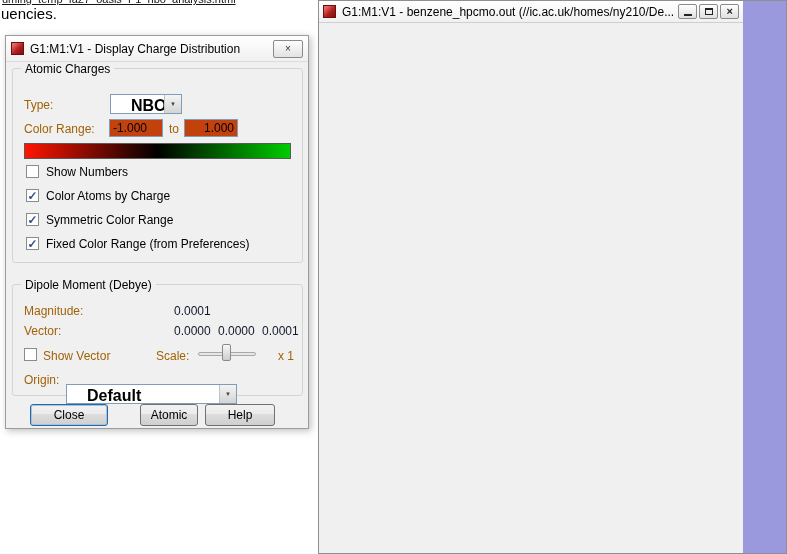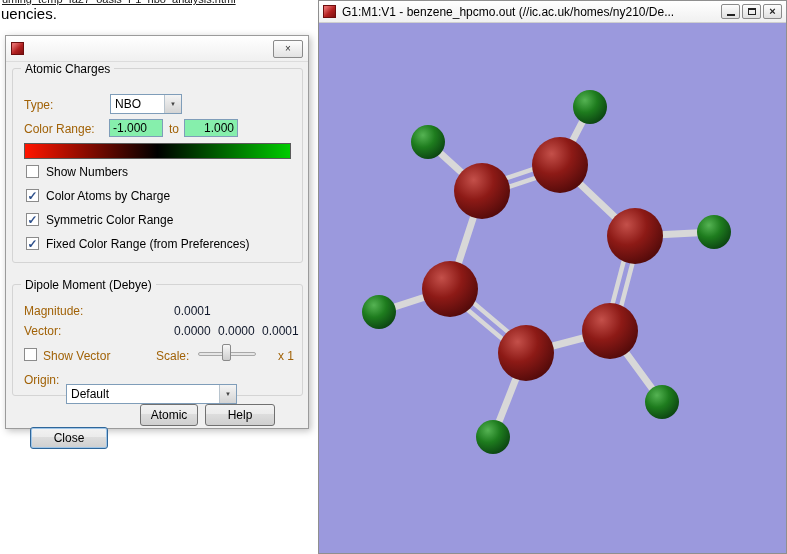--- a/index.html
+++ b/index.html
@@ -21,43 +21,43 @@
   .close-btn{position:absolute;right:5px;top:4px;width:30px;height:18px;border:1px solid #8a8a8a;
              border-radius:2px;background:linear-gradient(#fdfdfd,#e2e2e2);font-size:10px;line-height:1;
              color:#333;padding:0;font-family:inherit;}
   .groupbox{position:absolute;border:1px solid #d4d4d4;border-radius:3px;box-sizing:border-box;}
   .g1{left:6px;top:32px;width:291px;height:195px;}
   .g2{left:6px;top:248px;width:291px;height:112px;}
   .gb-label{position:absolute;top:-7px;left:8px;background:#f0f0f0;padding:0 4px;font-size:12px;color:#000;white-space:nowrap;}
   .lbl{position:absolute;font-size:12px;color:#a16207;white-space:nowrap;}
   .val-txt{position:absolute;font-size:12px;color:#0f172a;white-space:nowrap;}
   .combo{position:absolute;height:20px;background:#fff;border:1px solid #7f9db9;display:flex;align-items:stretch;box-sizing:border-box;}
-  .combo .val{flex:1;font-size:12px;padding:2px 4px;overflow:hidden;white-space:nowrap;}
+  .combo .val{flex:1;font-size:16px;padding:2px 20px;overflow:hidden;white-space:nowrap;font-weight:bold;}
   .combo .arrow{width:16px;border-left:1px solid #b8c4ce;background:linear-gradient(#f4f4f4,#d4d4d4);
                 display:flex;align-items:center;justify-content:center;font-size:6px;color:#444;}
-  .txt{position:absolute;height:18px;border:1px solid #7f9db9;background:#86efac;font-size:12px;
+  .txt{position:absolute;height:18px;border:1px solid #7f9db9;background:#c2410c;font-size:12px;
        padding:0 3px;box-sizing:border-box;font-family:inherit;}
   .gradientbar{position:absolute;left:18px;top:107px;width:267px;height:16px;border:1px solid #5a5a5a;box-sizing:border-box;}
   .cb{width:13px;height:13px;flex:0 0 13px;border:1px solid #8b8b8b;background:#fff;display:inline-flex;
       align-items:center;justify-content:center;font-size:12px;font-weight:bold;color:#2d4f8a;
       line-height:1;box-sizing:border-box;}
   .cb-row{position:absolute;left:20px;height:24px;display:flex;}
   .cb-label{font-size:12px;margin-left:7px;white-space:nowrap;}
   .slider{position:absolute;height:18px;}
   .slider-track{position:absolute;left:0;right:0;top:8px;height:4px;background:#e6e6e6;border:1px solid #a8a8a8;border-radius:2px;box-sizing:border-box;}
   .slider-thumb{position:absolute;left:50%;top:0;width:9px;height:17px;margin-left:-5px;
                 background:linear-gradient(#f8f8f8,#cdcdcd);border:1px solid #8a8a8a;border-radius:2px;box-sizing:border-box;}
   .win-btn{position:absolute;top:368px;height:22px;border:1px solid #707070;border-radius:3px;
            background:linear-gradient(#f2f2f2,#ebebeb 45%,#dddddd 46%,#cfcfcf);
            font-size:12px;font-family:inherit;color:#000;padding:0;}
-  .win-btn.default{border-color:#2f6699;box-shadow:inset 0 0 0 1px #9ec5e8;margin-top:23px;}
+  .win-btn.default{border-color:#2f6699;box-shadow:inset 0 0 0 1px #9ec5e8;}
 
   
   .viewer{position:absolute;left:318px;top:0;width:469px;height:554px;background:#f0f0f0;
-          border:1px solid #8f8f8f;box-sizing:border-box;display:flex;flex-direction:column;z-index:5;}
+          border:1px solid #8f8f8f;box-sizing:border-box;display:flex;flex-direction:row;z-index:5;}
   .vtitle{flex:0 0 22px;height:22px;border-bottom:1px solid #cfcfcf;padding:0 4px;box-sizing:border-box;}
   .win-controls{display:flex;gap:2px;margin-left:4px;flex:0 0 auto;}
   .wc-btn{width:19px;height:15px;border:1px solid #8a8a8a;border-radius:2px;
           background:linear-gradient(#fdfdfd,#e0e0e0);display:inline-flex;align-items:center;justify-content:center;box-sizing:border-box;}
   .glyph-min{width:8px;height:2px;background:#222;display:inline-block;margin-top:7px;}
   .glyph-max{width:8px;height:7px;border:1px solid #222;border-top-width:2px;display:inline-block;box-sizing:border-box;}
   .glyph-close{font-size:11px;line-height:1;color:#222;font-weight:bold;}
   .viewport{flex:1 1 auto;overflow:hidden;}
   .statusbar{flex:0 0 20px;background:#f0f0f0;border-top:1px solid #9a9a9a;display:flex;align-items:stretch;font-size:12px;}
   .status-left{flex:1;display:flex;align-items:center;padding-left:5px;white-space:nowrap;overflow:hidden;}
@@ -65,20 +65,21 @@
 </style>
 </head>
 <body>
 
 <div class="bg-frag top">uming_temp_fa27_oasis_P1_nbo_analysis.html</div>
 <div class="bg-frag left">uencies.</div>
 
 <div class="dialog">
   <div class="titlebar">
     <span class="app-icon"></span>
+    <span class="title">G1:M1:V1 - Display Charge Distribution</span>
   </div>
   <button class="close-btn"><span>×</span></button>
 
   <div class="groupbox g1">
     <span class="gb-label">Atomic Charges</span>
   </div>
 
   <span class="lbl" style="left:18px;top:62px">Type:</span>
   <div class="combo" style="left:104px;top:58px;width:72px">
     <span class="val">NBO</span>

